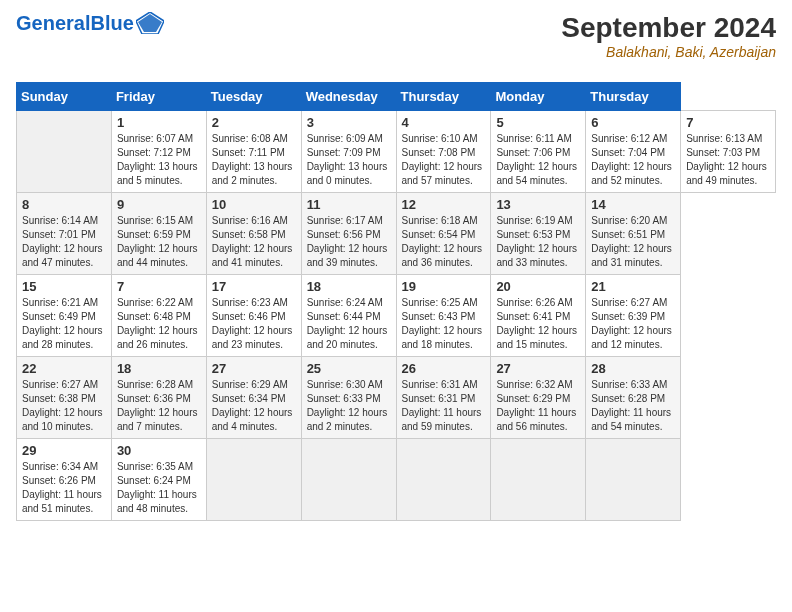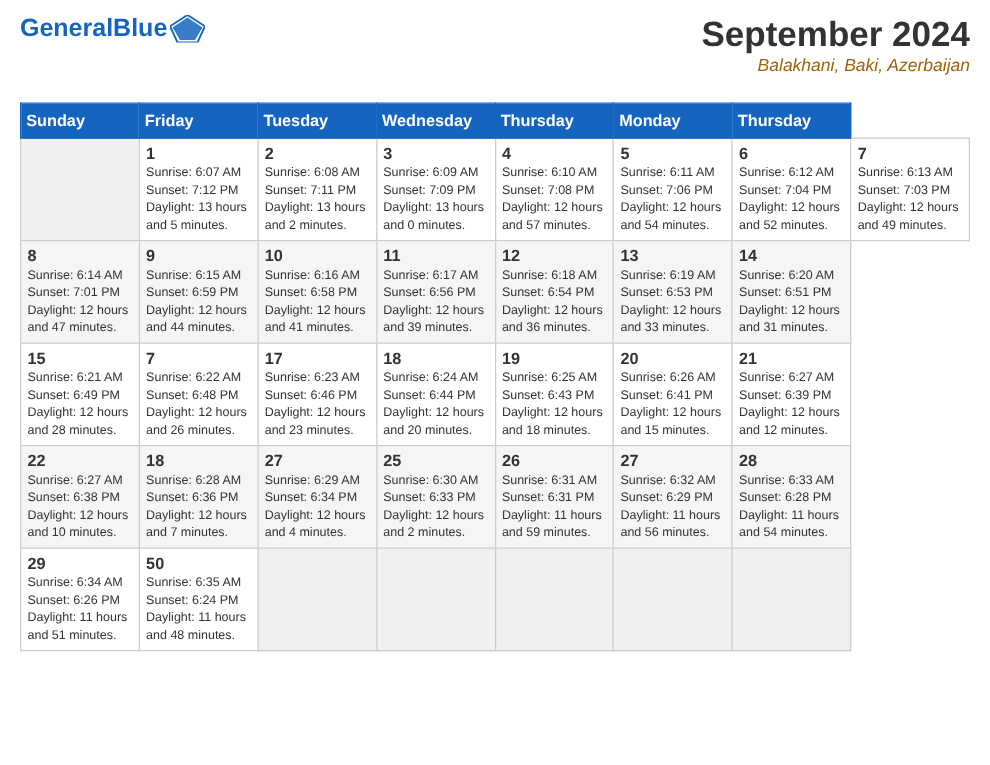--- a/index.html
+++ b/index.html
@@ -248,21 +248,21 @@
             <span class="day-num">28</span>
             <div class="day-info">Sunrise: 6:33 AM<br>Sunset: 6:28 PM<br>Daylight: 11 hours and 54 minutes.</div>
           </td>
         </tr>
         <tr>
           <td>
             <span class="day-num">29</span>
             <div class="day-info">Sunrise: 6:34 AM<br>Sunset: 6:26 PM<br>Daylight: 11 hours and 51 minutes.</div>
           </td>
           <td>
-            <span class="day-num">50</span>
+            <span class="day-num">30</span>
             <div class="day-info">Sunrise: 6:35 AM<br>Sunset: 6:24 PM<br>Daylight: 11 hours and 48 minutes.</div>
           </td>
           <td class="empty"></td>
           <td class="empty"></td>
           <td class="empty"></td>
           <td class="empty"></td>
           <td class="empty"></td>
         </tr>
       </tbody>
   </table>

